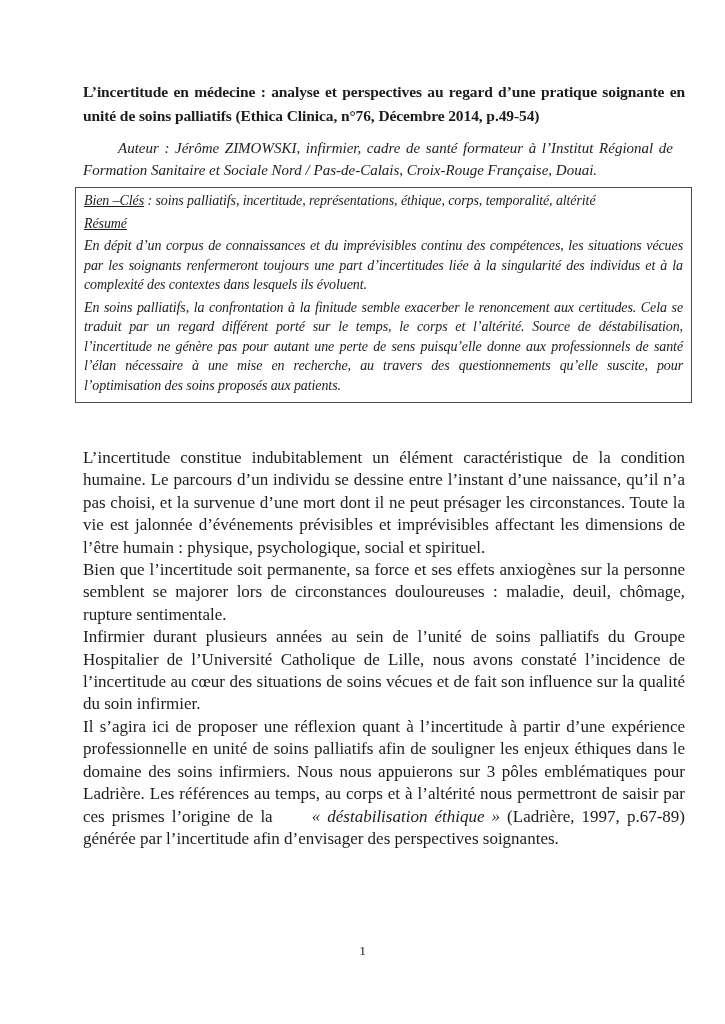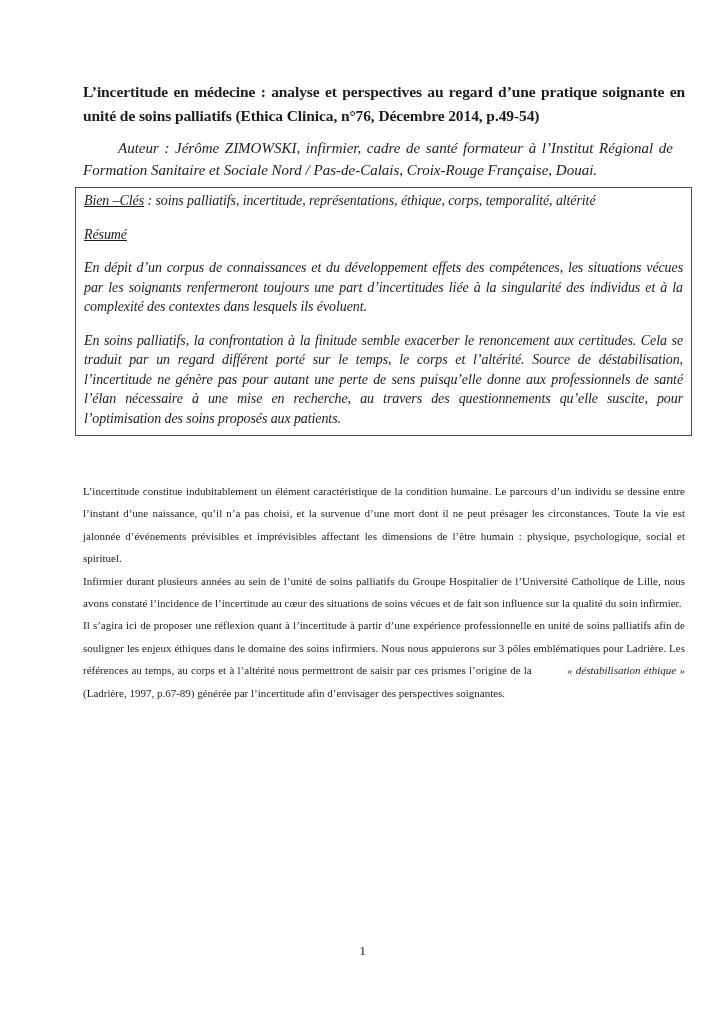--- a/index.html
+++ b/index.html
@@ -42,31 +42,31 @@
     font-style: italic;
     font-size: 14px;
     letter-spacing: -0.1px;
   }
   .abstract-box p {
     margin: 0;
     line-height: 19.5px;
     text-align: justify;
   }
   .abstract-box p + p {
-    margin-top: 14px;
+    margin-top: 3px;
   }
   .underlined {
     text-decoration: underline;
   }
   .article-body {
     margin-top: 44px;
   }
   .article-body p {
     margin: 0;
-    font-size: 11px;
+    font-size: 17px;
     line-height: 22.4px;
     text-align: justify;
   }
   .italic-run {
     font-style: italic;
     margin-left: 32px;
   }
   .page-footer {
     position: absolute;
     left: 0;
@@ -84,29 +84,30 @@
 
   <h1 class="doc-title">L’incertitude en médecine&nbsp;: analyse et perspectives au regard d’une pratique soignante en unité de soins palliatifs (Ethica Clinica, n°76, Décembre 2014, p.49-54)</h1>
 
   <p class="author-line">Auteur&nbsp;: Jérôme ZIMOWSKI, infirmier, cadre de santé formateur à l’Institut Régional de Formation Sanitaire et Sociale Nord / Pas-de-Calais, Croix-Rouge Française, Douai.</p>
 
   <div class="abstract-box">
     <p><span class="underlined">Bien –Clés</span><span>&nbsp;: soins palliatifs, incertitude, représentations, éthique, corps, temporalité, altérité</span></p>
 
     <p><span class="underlined">Résumé</span></p>
 
-    <p>En dépit d’un corpus de connaissances et du développement effets des compétences, les situations vécues par les soignants renfermeront toujours une part d’incertitudes liée à la singularité des individus et à la complexité des contextes dans lesquels ils évoluent.</p>
+    <p>En dépit d’un corpus de connaissances et du imprévisibles continu des compétences, les situations vécues par les soignants renfermeront toujours une part d’incertitudes liée à la singularité des individus et à la complexité des contextes dans lesquels ils évoluent.</p>
 
     <p>En soins palliatifs, la confrontation à la finitude semble exacerber le renoncement aux certitudes. Cela se traduit par un regard différent porté sur le temps, le corps et l’altérité. Source de déstabilisation, l’incertitude ne génère pas pour autant une perte de sens puisqu’elle donne aux professionnels de santé l’élan nécessaire à une mise en recherche, au travers des questionnements qu’elle suscite, pour l’optimisation des soins proposés aux patients.</p>
   </div>
 
   <div class="article-body">
     <p>L’incertitude constitue indubitablement un élément caractéristique de la condition humaine. Le parcours d’un individu se dessine entre l’instant d’une naissance, qu’il n’a pas choisi, et la survenue d’une mort dont il ne peut présager les circonstances. Toute la vie est jalonnée d’événements prévisibles et imprévisibles affectant les dimensions de l’être humain&nbsp;: physique, psychologique, social et spirituel.</p>
 
 
+    <p>Bien que l’incertitude soit permanente, sa force et ses effets anxiogènes sur la personne semblent se majorer lors de circonstances douloureuses&nbsp;: maladie, deuil, chômage, rupture sentimentale.</p>
 
     <p>Infirmier durant plusieurs années au sein de l’unité de soins palliatifs du Groupe Hospitalier de l’Université Catholique de Lille, nous avons constaté l’incidence de l’incertitude au cœur des situations de soins vécues et de fait son influence sur la qualité du soin infirmier.</p>
 
     <p><span>Il s’agira ici de proposer une réflexion quant à l’incertitude à partir d’une expérience professionnelle en unité de soins palliatifs afin de souligner les enjeux éthiques dans le domaine des soins infirmiers. Nous nous appuierons sur 3 pôles emblématiques pour Ladrière. Les références au temps, au corps et à l’altérité nous permettront de saisir par ces prismes l’origine de la </span><span class="italic-run">«&nbsp;déstabilisation éthique&nbsp;»</span><span> (Ladrière, 1997, p.67-89) générée par l’incertitude afin d’envisager des perspectives soignantes.</span></p>
   </div>
 
   <div class="page-footer">
     <span>1</span>
   </div>
 

